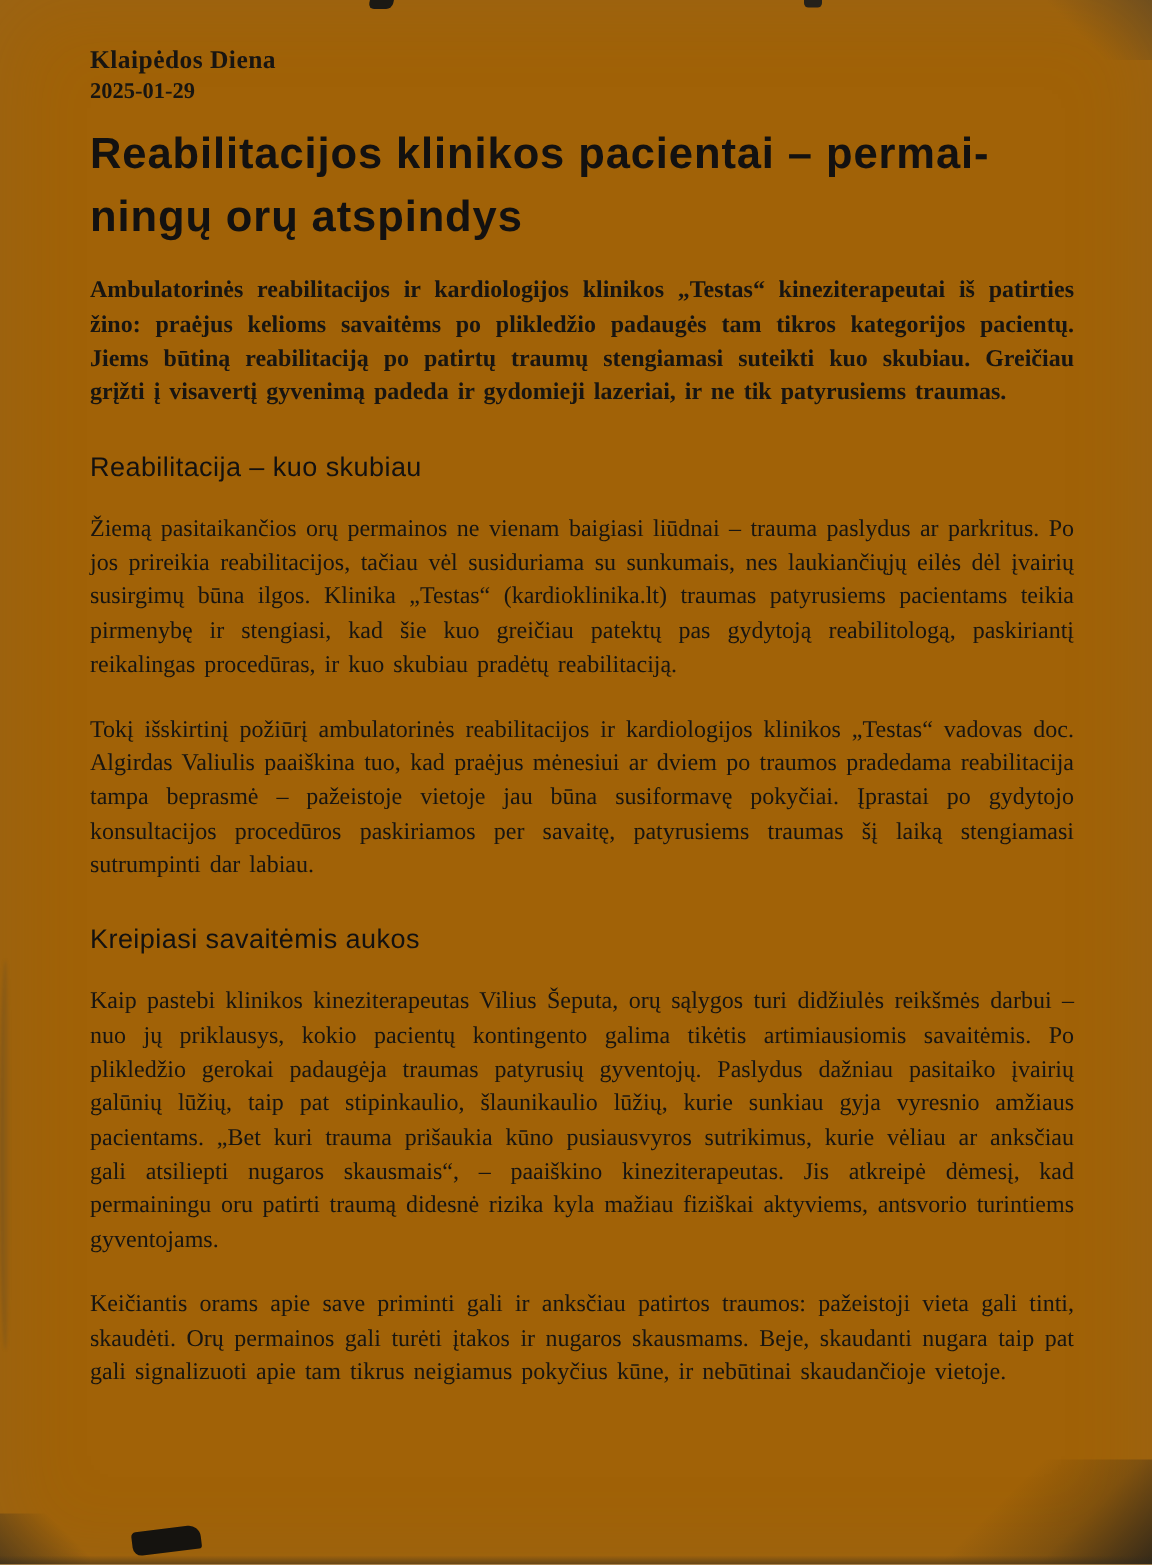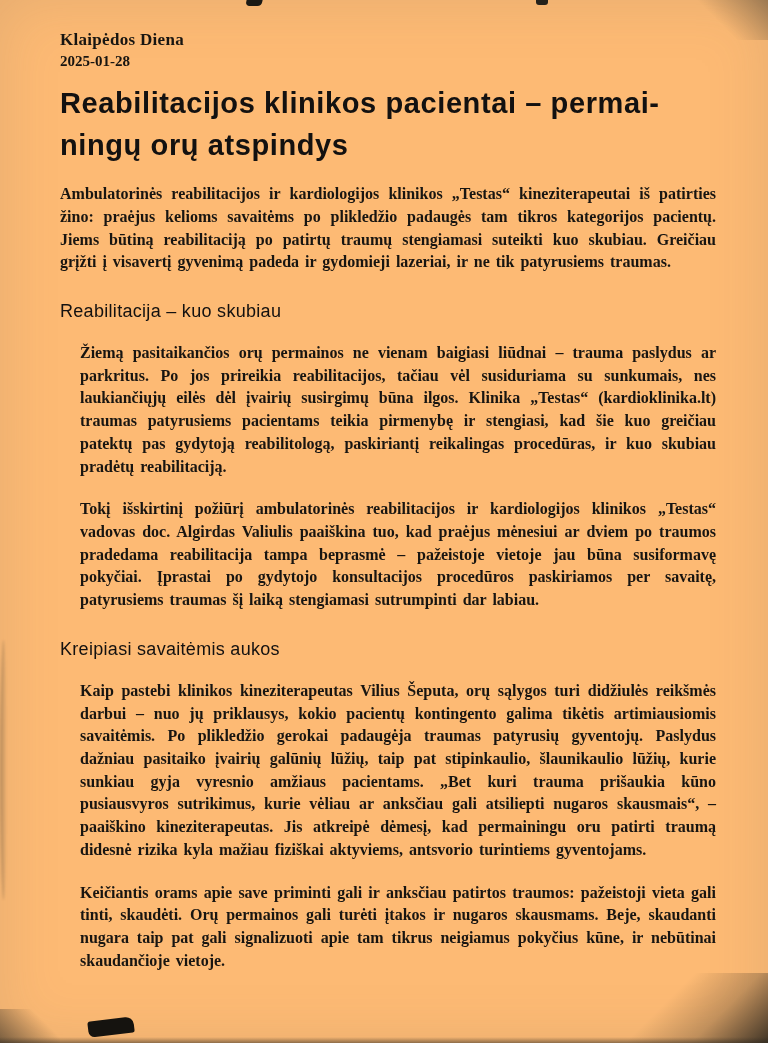--- a/index.html
+++ b/index.html
@@ -6,21 +6,21 @@
   html, body { width: 768px; height: 1043px; }
   body {
     background: #d8d5cf;
     font-family: "Liberation Serif", serif;
     overflow: hidden;
   }
   .page {
     position: relative;
     width: 768px;
     height: 1043px;
-    background: #fdba74;
+    background: #a16207;
     color: #181511;
     padding: 30px 52px 0 60px;
     box-shadow: inset 0 0 60px rgba(120,110,95,0.18);
     overflow: hidden;
   }
   .masthead .source {
     font-size: 17px;
     font-weight: 700;
     letter-spacing: 0.3px;
   }
@@ -51,45 +51,44 @@
     margin-top: 27px;
     font-family: "Liberation Sans", sans-serif;
     font-size: 18px;
     font-weight: 400;
     letter-spacing: 0.3px;
     color: #131110;
   }
   p.body-par {
     margin-top: 20px;
     font-size: 16px;
-    font-weight: 700;
+    font-weight: 400;
     line-height: 1.42;
     text-align: justify;
     word-spacing: 2px;
-    margin-left: 20px;
   }
   
   .artifact { position: absolute; pointer-events: none; }
   .speck-1 { left: 246px; top: 0; width: 16px; height: 6px; background: #1b1914; border-radius: 0 0 4px 4px; transform: skewX(-12deg); }
   .speck-2 { left: 536px; top: 0; width: 12px; height: 5px; background: #24211b; border-radius: 0 0 3px 3px; }
   .corner-tr { right: 0; top: 0; width: 70px; height: 40px; background: linear-gradient(225deg, rgba(60,55,45,0.45), rgba(60,55,45,0) 65%); }
   .edge-left { left: 0; top: 640px; width: 7px; height: 260px; background: linear-gradient(90deg, rgba(70,62,50,0.35), rgba(70,62,50,0)); border-radius: 50%; filter: blur(1px); }
   .blob-bl { left: 88px; bottom: 8px; width: 46px; height: 16px; background: #15130f; border-radius: 3px 8px 2px 6px; transform: rotate(-7deg); }
   .corner-br { right: 0; bottom: 0; width: 150px; height: 70px; background: linear-gradient(315deg, rgba(35,31,25,0.85) 0%, rgba(35,31,25,0.25) 35%, rgba(35,31,25,0) 65%); }
   .edge-bottom { left: 0; bottom: 0; width: 768px; height: 6px; background: linear-gradient(0deg, rgba(45,40,32,0.5), rgba(45,40,32,0)); }
   .corner-bl { left: 0; bottom: 0; width: 60px; height: 34px; background: linear-gradient(45deg, rgba(40,36,29,0.6), rgba(40,36,29,0) 70%); }
 </style>
 </head>
 <body>
 
 <div class="page">
 
   <div class="masthead">
     <div class="source">Klaipėdos Diena</div>
-    <div class="date">2025-01-28</div>
+    <div class="date">2025-01-29</div>
   </div>
 
   <h1 class="title">Reabilitacijos klinikos pacientai – permai-
 ningų orų atspindys</h1>
 
   <p class="lead">Ambulatorinės reabilitacijos ir kardiologijos klinikos „Testas“ kineziterapeutai iš patirties žino: praėjus kelioms savaitėms po plikledžio padaugės tam tikros kategorijos pacientų. Jiems būtiną reabilitaciją po patirtų traumų stengiamasi suteikti kuo skubiau. Greičiau grįžti į visavertį gyvenimą padeda ir gydomieji lazeriai, ir ne tik patyrusiems traumas.</p>
 
   <h2 class="section-heading">Reabilitacija – kuo skubiau</h2>
 
   <p class="body-par">Žiemą pasitaikančios orų permainos ne vienam baigiasi liūdnai – trauma paslydus ar parkritus. Po jos prireikia reabilitacijos, tačiau vėl susiduriama su sunkumais, nes laukiančiųjų eilės dėl įvairių susirgimų būna ilgos. Klinika „Testas“ (kardioklinika.lt) traumas patyrusiems pacientams teikia pirmenybę ir stengiasi, kad šie kuo greičiau patektų pas gydytoją reabilitologą, paskiriantį reikalingas procedūras, ir kuo skubiau pradėtų reabilitaciją.</p>

